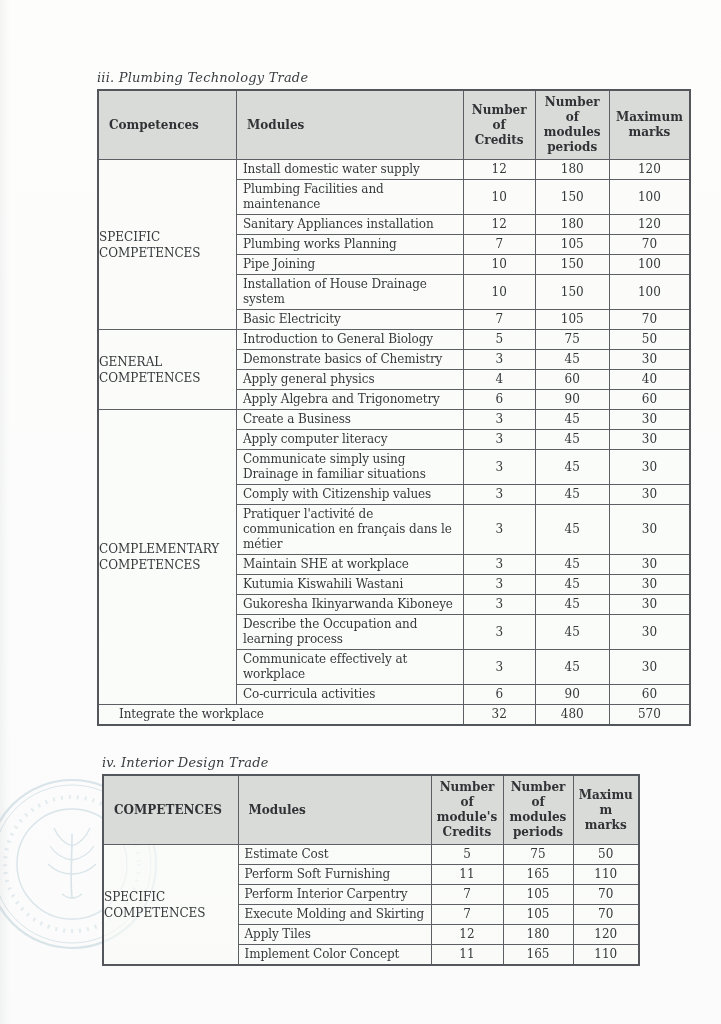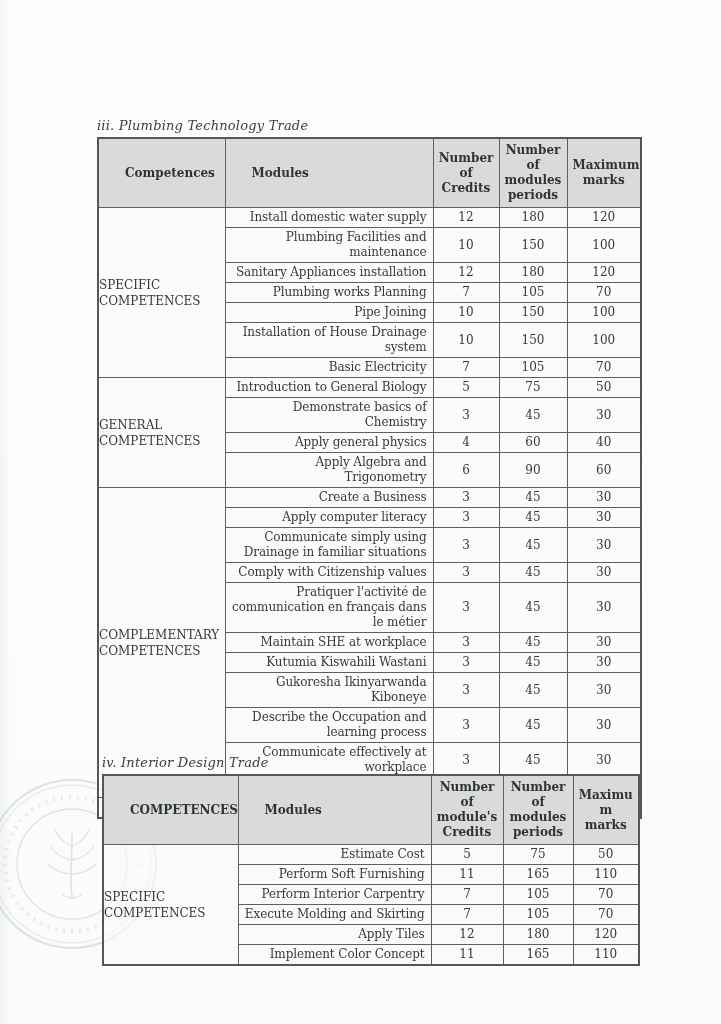--- a/index.html
+++ b/index.html
@@ -9,45 +9,45 @@
     overflow:hidden;
     font-family:"DejaVu Serif", serif;
     color:#36393c;
   }
   .page::before{ 
     content:""; position:absolute; left:0; top:0; width:10px; height:100%;
     background:linear-gradient(90deg, rgba(90,100,100,0.06), rgba(0,0,0,0));
     pointer-events:none;
   }
   .sec { position:absolute; }
-  .sec1 { left:97px;  top:70px;  width:543px;margin-top:48px; }
+  .sec1 { left:97px;  top:70px;  width:594px; }
   .sec2 { left:102px; top:755px; width:536px; }
   .tbl-title {
     font-style:italic; font-size:13px; color:#3a3d40;
     margin:0 0 4px 0; letter-spacing:0.2px;
   }
   table.grid {
     border-collapse:collapse; table-layout:fixed; width:100%;
     border:2px solid #53575b;
   }
   .grid th, .grid td { border:1px solid #5c6064; overflow:hidden; }
   .grid th {
     background:#d9dbd8;
     font-weight:bold; font-size:12px; line-height:15px;
     padding:4px 5px; vertical-align:middle; text-align:center;
     color:#303336;
   }
-  .grid th.lft { text-align:left; padding-left:26px; }
+  .grid th.lft { text-align:left; padding-left:10px; }
   #t1 thead th { height:58px; }
   #t2 thead th { height:60px; }
   .grid td {
     font-size:12px; line-height:15px; padding:2px 6px;
     background:rgba(250,251,249,0.6); vertical-align:middle;
   }
-  td.mod  { text-align:right; letter-spacing:-0.1px; }
+  td.mod  { text-align:left; letter-spacing:-0.1px; }
   td.num  { text-align:center; padding:2px 2px; }
   td.comp { text-align:left; vertical-align:middle; line-height:16px; padding-left:0; }
   td.foot { padding-left:20px; }
   .pagenum {
     position:absolute; left:0; top:977px; width:721px;
     text-align:center; font-size:13.5px; letter-spacing:1.5px; color:#44474a;
   }
   .stamp {
     position:absolute; left:-16px; top:776px; width:176px; height:176px;
     opacity:0.30; pointer-events:none;

